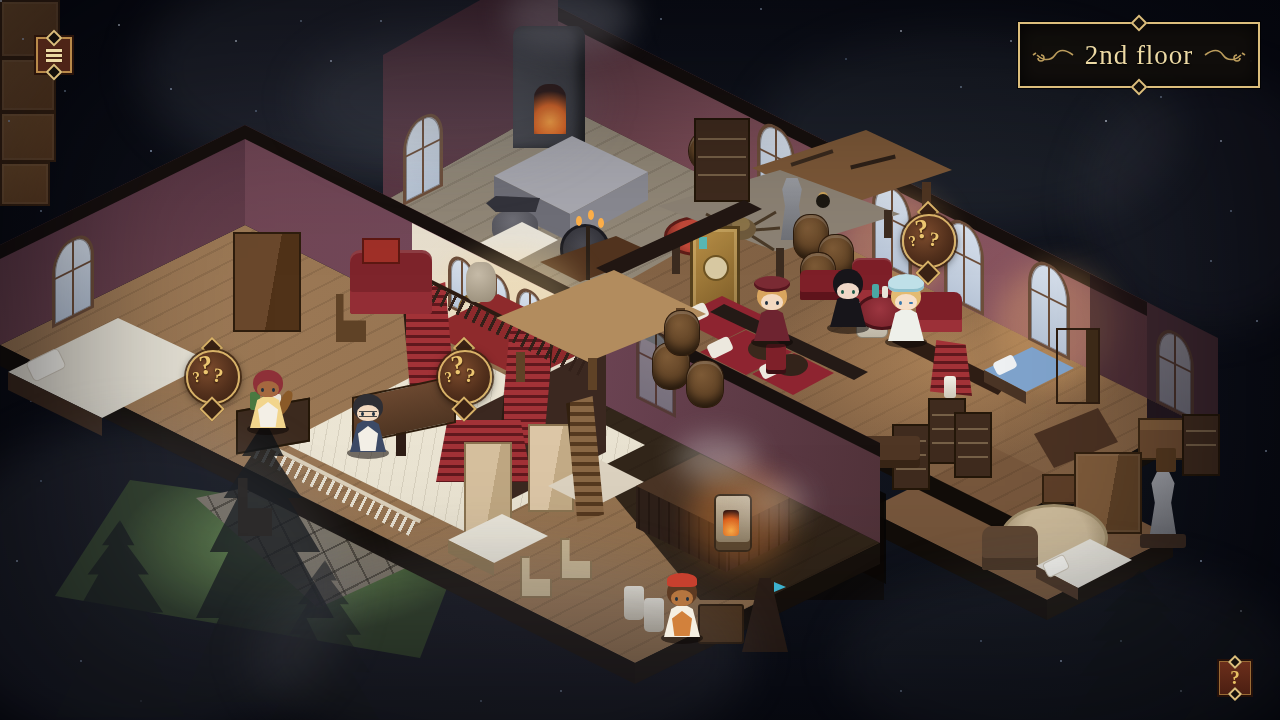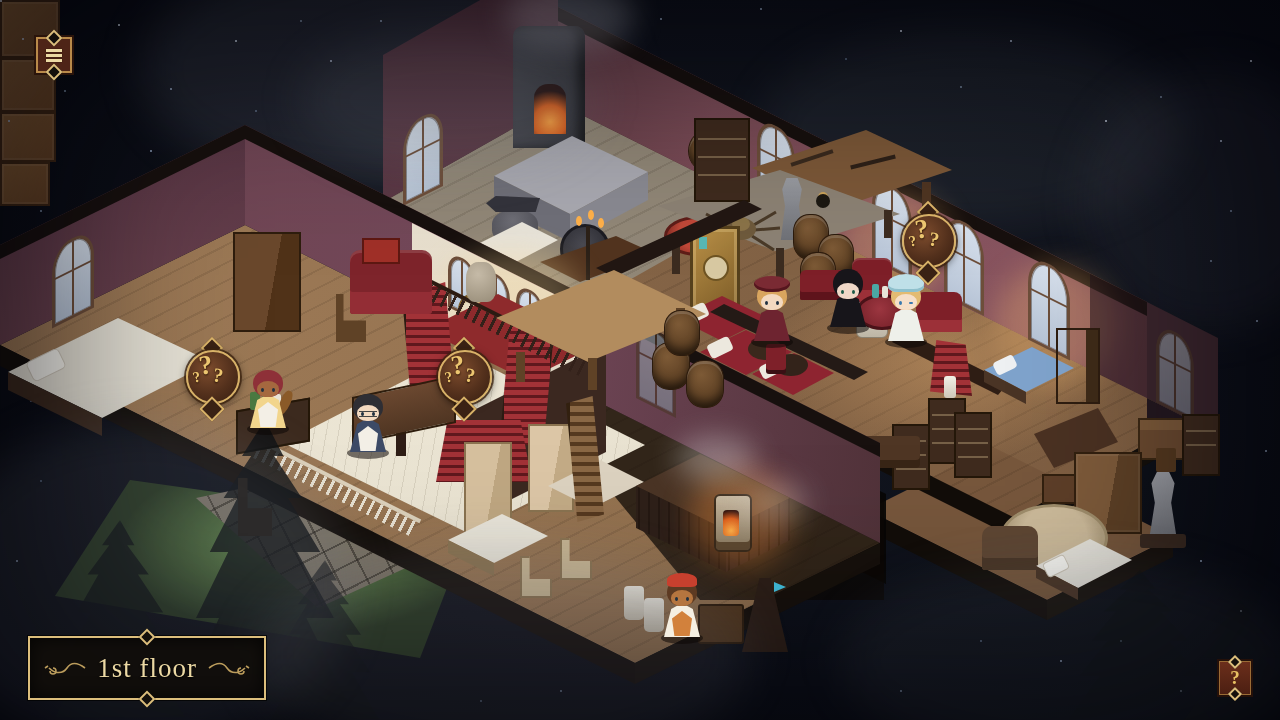--- a/index.html
+++ b/index.html
@@ -488,32 +488,32 @@
   <div class="sqbtn" id="menu-btn">
     <span class="dia t"></span>
     <span>
         <span class="bar"></span>
         <span class="bar"></span>
         <span class="bar"></span>
       </span>
     <span class="dia b"></span>
   </div>
 
-
-  <div class="plaque" style="left:28px;top:636px;width:234px;height:60px">
+  <div class="plaque" style="left:1018px;top:22px;width:238px;height:62px">
     <span class="dia t"></span>
     <svg class="flr" viewBox="0 0 44 16">
         <path d="M42 8 C34 2 28 2 24 8 C20 14 12 14 6 8 M10 8 a3 3 0 1 1 -3 3 M2 8 l3 -2" stroke="#bb9c5c" fill="none" stroke-width="1.6"></path>
       </svg>
-    <span class="txt">1st floor</span>
+    <span class="txt">2nd floor</span>
     <svg class="flr" style="transform:scaleX(-1)" viewBox="0 0 44 16">
         <path d="M42 8 C34 2 28 2 24 8 C20 14 12 14 6 8 M10 8 a3 3 0 1 1 -3 3 M2 8 l3 -2" stroke="#bb9c5c" fill="none" stroke-width="1.6"></path>
       </svg>
     <span class="dia b"></span>
   </div>
 
+
   <div class="sqbtn" id="help-btn">
     <span class="dia t" style="width:6px;height:6px;top:-5px"></span>
     <span>?</span>
     <span class="dia b" style="width:6px;height:6px;bottom:-5px"></span>
   </div>
 
 </div>
 
 </body></html>

